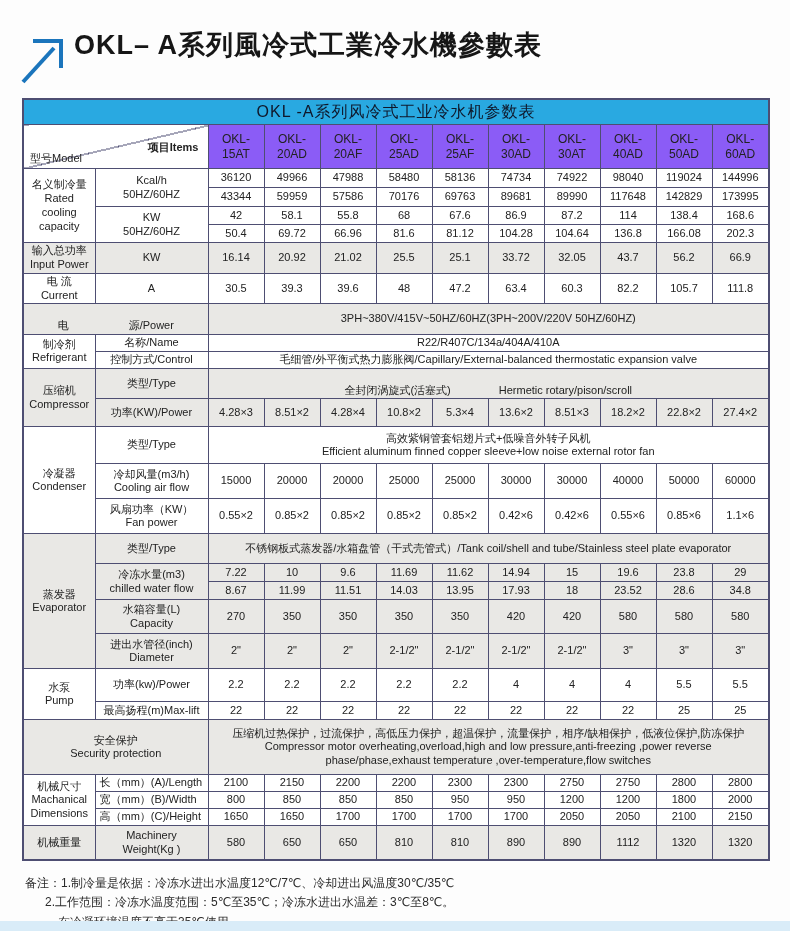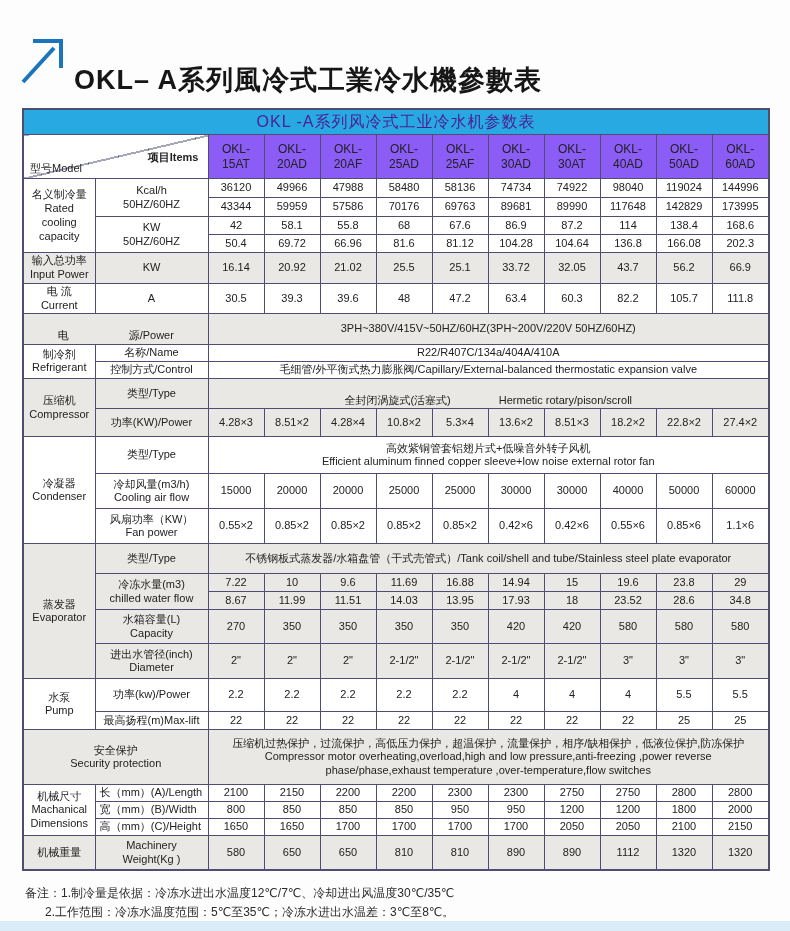--- a/index.html
+++ b/index.html
@@ -9,40 +9,40 @@
     width:790px;height:931px;
     background:#fdfdfd;
     overflow:hidden;
     font-family:"Liberation Sans","DejaVu Sans",sans-serif;
     color:#1c1c1c;
   }
   
   .doc-header{display:flex;align-items:flex-start;padding:30px 0 0 20px;}
   .logo{width:46px;height:52px;flex:0 0 auto;margin-top:4px;}
   .titles{margin-left:8px;}
-  .title-zh{font-size:27px;font-weight:600;letter-spacing:1px;color:#161616;line-height:1.15;margin-top:35px;}
+  .title-zh{font-size:27px;font-weight:600;letter-spacing:1px;color:#161616;line-height:1.15;}
   .title-en{font-size:17px;font-weight:400;color:#111;margin-top:3px;letter-spacing:.2px;}
   
   .tbl-wrap{margin:12px 0 0 22px;}
   table.spec{
     width:746px;table-layout:fixed;border-collapse:collapse;
     font-size:11px;color:#222;
   }
   table.spec th,table.spec td{
     border:1px solid #4e4e72;
     padding:1px 2px;
     text-align:center;vertical-align:middle;
     font-weight:400;
     white-space:pre-line;
     line-height:1.25;
     overflow:hidden;
   }
   table.spec{border:2px solid #4e4e72;}
   tr.caption-row th.caption{
-    background:#29a9e1;color:#4c1d95;font-size:16px;font-weight:400;
+    background:#29a9e1;color:#0f172a;font-size:16px;font-weight:400;
     letter-spacing:1px;padding:2px 0;
   }
   tr.head th.model{font-size:12px;line-height:1.2;background:#8b5cf6;}
   tr.shade th,tr.shade td{background:#e9e8e5;}
   tr:not(.shade) th,tr:not(.shade) td{background:#fff;}
   tr.caption-row th.caption{background:#29a9e1 !important;}
   th.corner{position:relative;background:
     linear-gradient(to right bottom,transparent 49.5%,#4e4e72 49.5%,#4e4e72 50.7%,transparent 50.7%) #fff !important;}
   .c-items{position:absolute;top:16px;right:9px;font-size:11px;font-weight:bold;}
   .c-model{position:absolute;bottom:3px;left:6px;font-size:11px;}
@@ -295,21 +295,21 @@
       <th class="lab2">类型/Type</th>
       <td colspan="10" class="v">不锈钢板式蒸发器/水箱盘管（干式壳管式）/Tank coil/shell and tube/Stainless steel plate evaporator</td>
     </tr>
     <tr class="shade" style="height:18px">
       <th class="lab2" rowspan="2">冷冻水量(m3)
 chilled water flow</th>
     <td class="v">7.22</td>
             <td class="v">10</td>
             <td class="v">9.6</td>
             <td class="v">11.69</td>
-            <td class="v">16.88</td>
+            <td class="v">11.62</td>
             <td class="v">14.94</td>
             <td class="v">15</td>
             <td class="v">19.6</td>
             <td class="v">23.8</td>
             <td class="v">29</td>
           </tr>
     <tr class="shade" style="height:18px">
             <td class="v">8.67</td>
             <td class="v">11.99</td>
             <td class="v">11.51</td>

